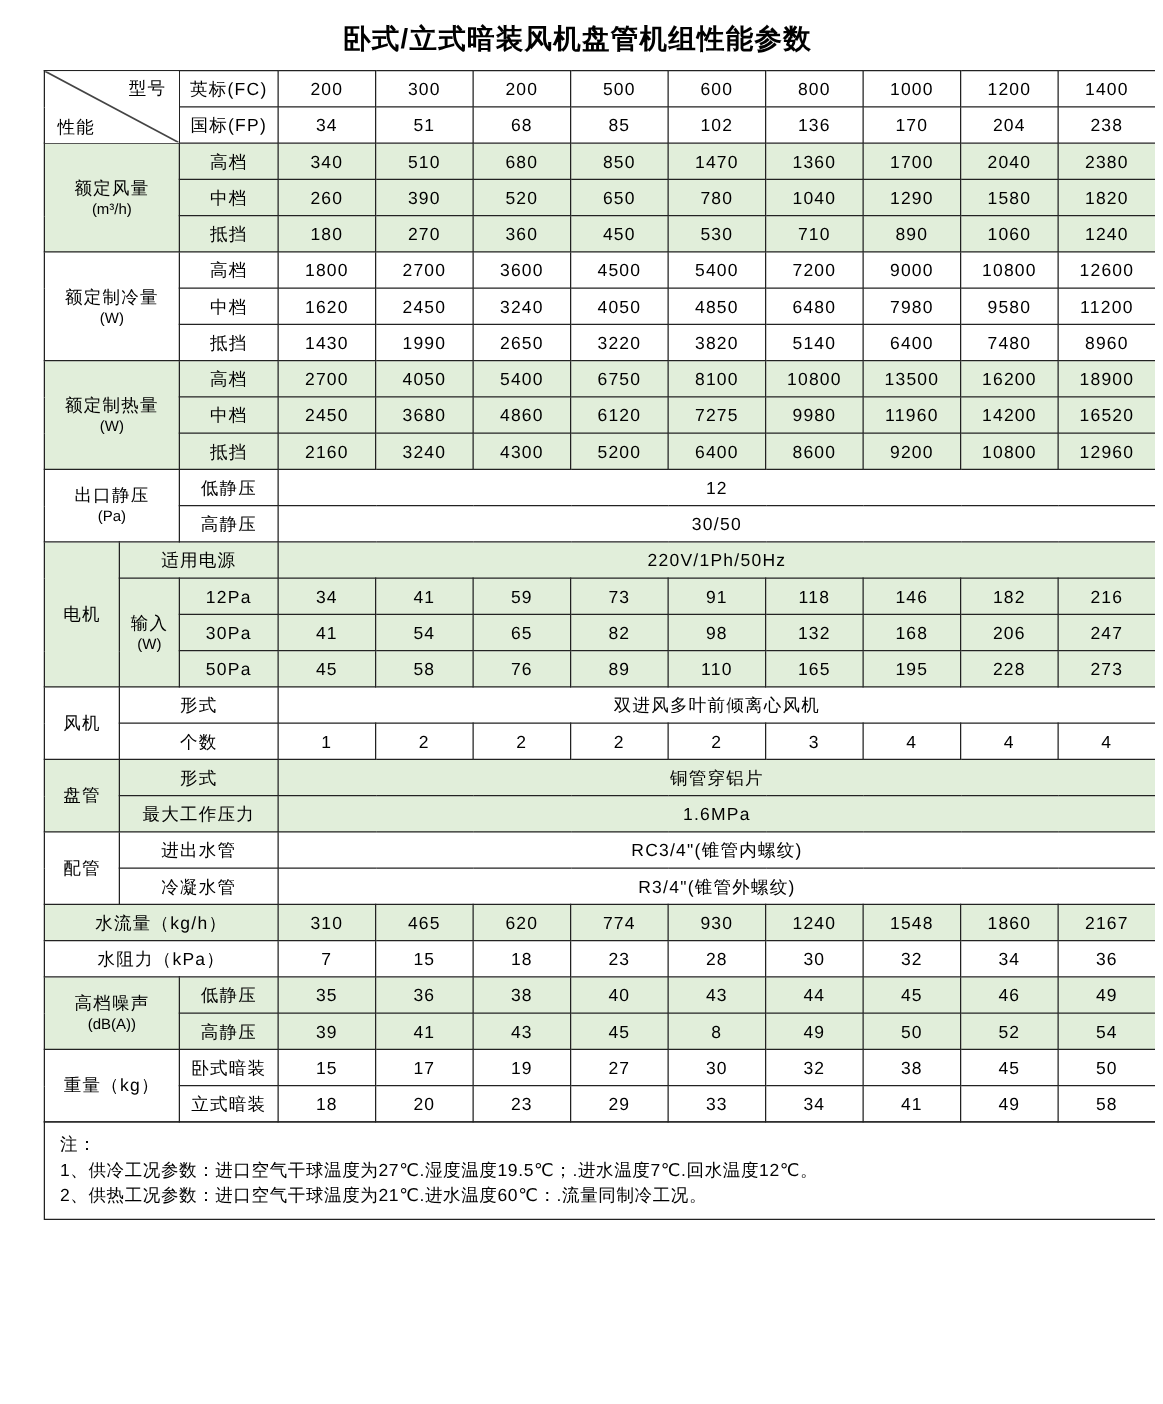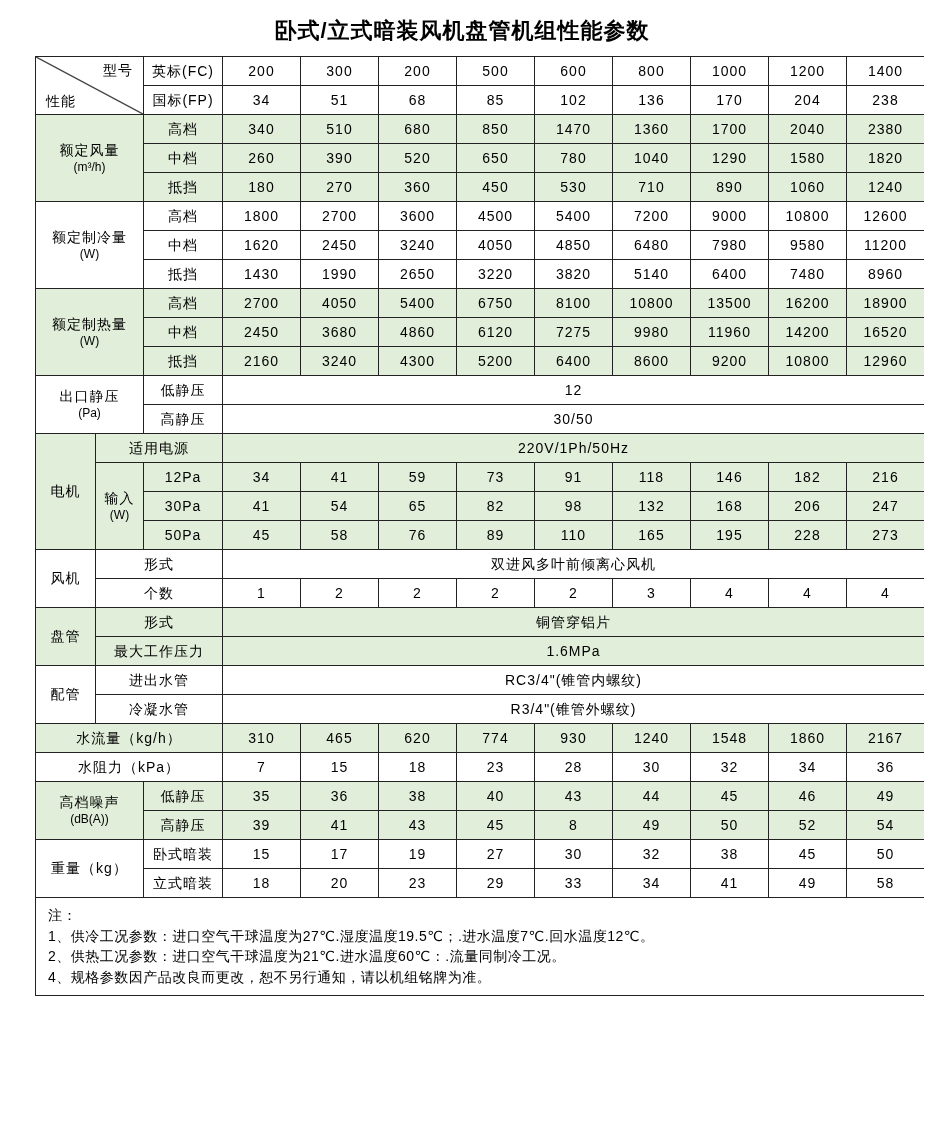--- a/index.html
+++ b/index.html
@@ -382,18 +382,17 @@
           <td>58</td>
         </tr>
       </tbody>
   </table>
 
   <div class="notes-box">
     <div>
         <div>注：</div>
         <div>1、供冷工况参数：进口空气干球温度为27℃.湿度温度19.5℃；.进水温度7℃.回水温度12℃。</div>
         <div>2、供热工况参数：进口空气干球温度为21℃.进水温度60℃：.流量同制冷工况。</div>
-        <div>4、规格参数因产品改良而更改，恕不另行通知，请以机组铭牌为准。</div>
       </div>
   </div>
 
 
 </div>
 
 </body></html>

